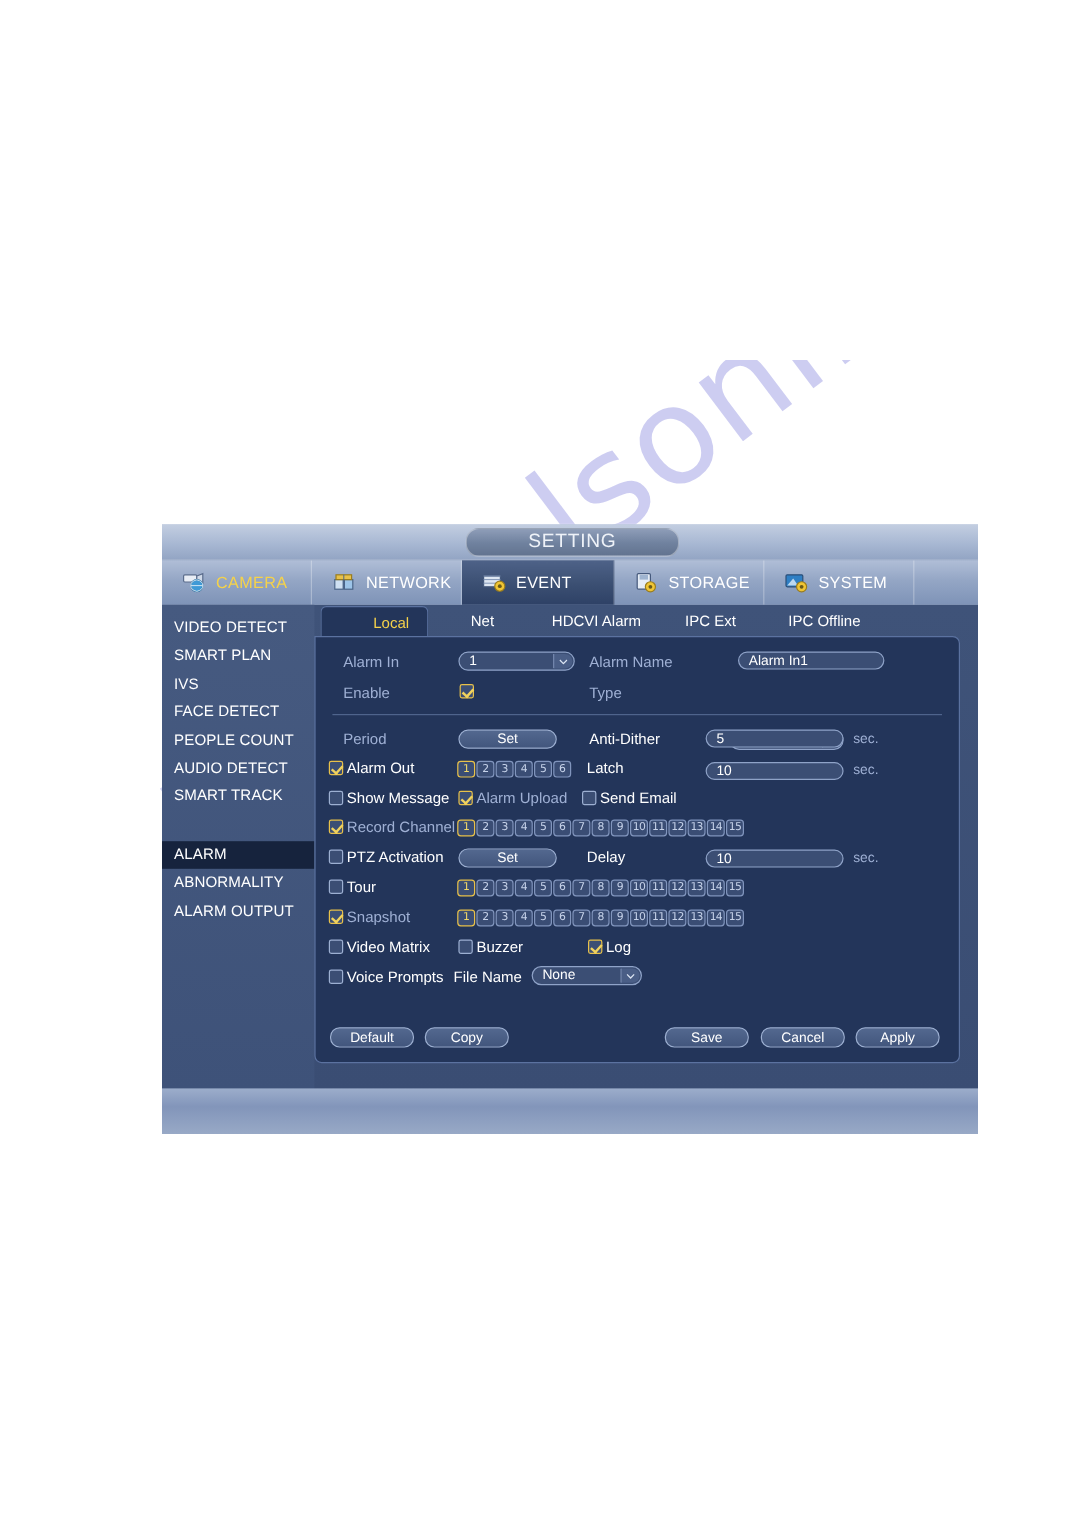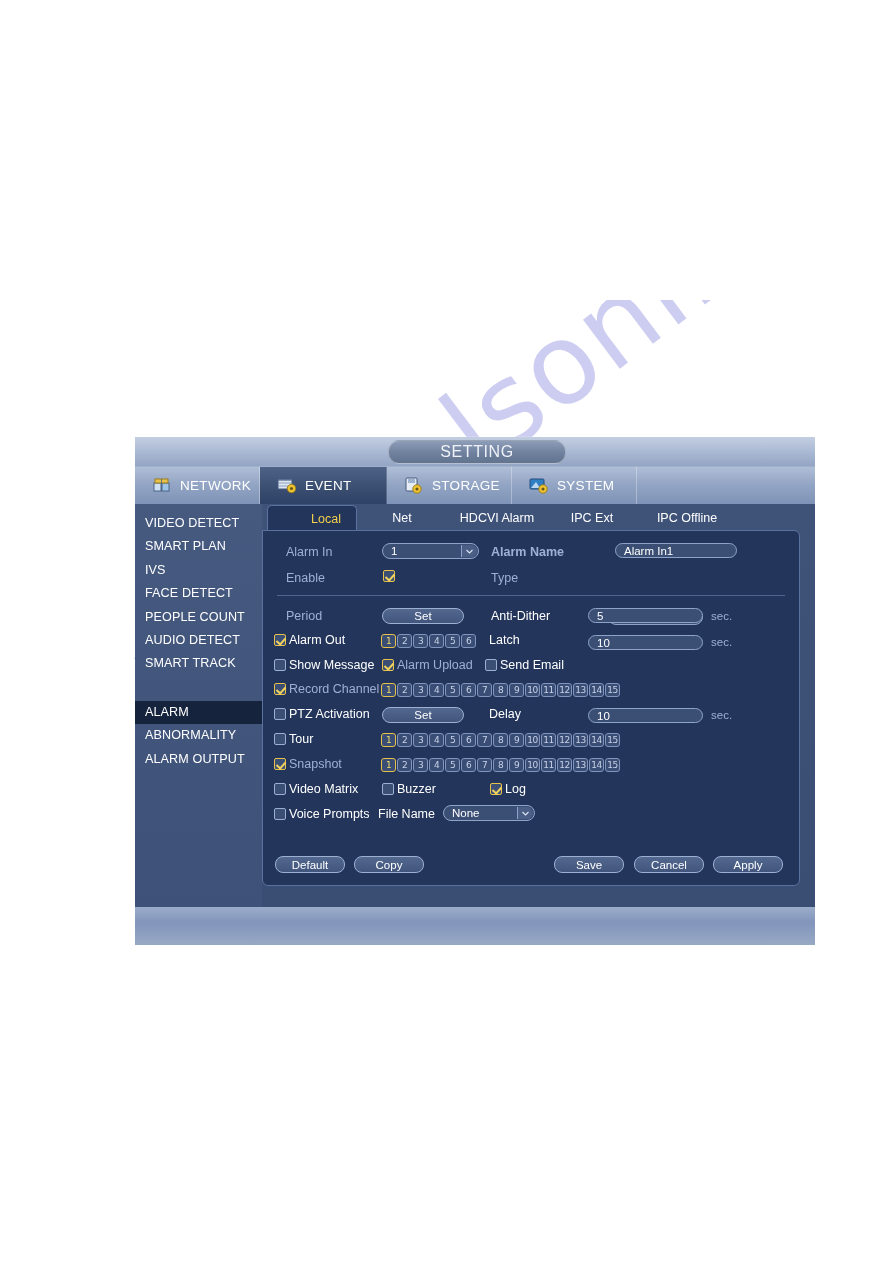--- a/index.html
+++ b/index.html
@@ -177,20 +177,31 @@
 </div>
 
 <div class="dialog">
 
   <div class="titlebar">
     <div class="title-pill">SETTING</div>
   </div>
 
   <div class="maintabs">
 
+    <div class="mtab hover">
+      <span class="mticon">
+        <svg width="22" height="19" viewBox="0 0 22 19">
+          <rect x="2" y="3" width="11" height="6" rx="1" fill="#e8edf5" stroke="#5a6c8c"></rect>
+          <path d="M13 4 L18 2 L18 10 L13 8 Z" fill="#cfd9e8" stroke="#5a6c8c"></path>
+          <circle cx="13" cy="12" r="5" fill="#3f9ad6" stroke="#2a6f9f"></circle>
+          <path d="M8 12 h10 M13 7.2 a7 5 0 0 1 0 9.6 a7 5 0 0 1 0 -9.6" fill="none" stroke="#d6e8f5" stroke-width="0.8"></path>
+        </svg>
+      </span>
+      <span class="mtab-label">CAMERA</span>
+    </div>
 
     <div class="mtab">
       <span class="mticon">
         <svg width="22" height="19" viewBox="0 0 22 19">
           <rect x="3" y="7" width="7" height="8" fill="#cfe0f2" stroke="#4a6488"></rect>
           <rect x="11" y="7" width="7" height="8" fill="#9dc4e8" stroke="#4a6488"></rect>
           <rect x="4" y="3" width="13" height="4" fill="#e8c14a" stroke="#9a7d1e"></rect>
           <path d="M10.5 3 v12" stroke="#4a6488" stroke-width="0.8"></path>
         </svg>
       </span>
@@ -263,21 +274,21 @@
 
         <div style="position:absolute;left:23px;top:14px;" class="lbl">Alarm In</div>
         <div class="rselect" style="position:absolute;left:119px;top:12px;width:97px;">
           <span>1</span>
           <span class="arrowbox">
             <svg width="7" height="5" viewBox="0 0 7 5">
                 <path d="M0.5 1 L3.5 4 L6.5 1" fill="none" stroke="#dbe4f2" stroke-width="1.1"></path>
               </svg>
           </span>
         </div>
-        <div style="position:absolute;left:228px;top:14px;font-weight:bold;" class="lbl">Alarm Name</div>
+        <div style="position:absolute;left:228px;top:14px;" class="lbl">Alarm Name</div>
         <div class="rinput" style="position:absolute;left:352px;top:12px;width:122px;">
           <span>Alarm In1</span>
         </div>
 
         <div style="position:absolute;left:23px;top:40px;" class="lbl">Enable</div>
         <div class="cb on" style="position:absolute;left:120px;top:39px;"></div>
         <div style="position:absolute;left:228px;top:40px;" class="lbl">Type</div>
         <div class="rselect" style="position:absolute;left:345px;top:38px;width:95px;margin-top:40px;">
           <span>NO</span>
           <span class="arrowbox">

